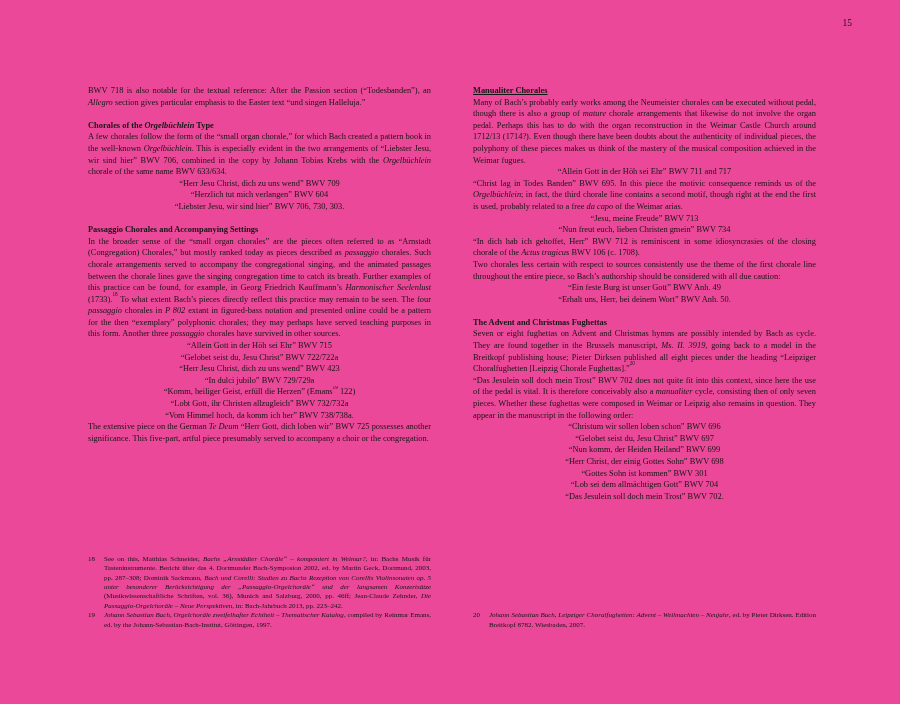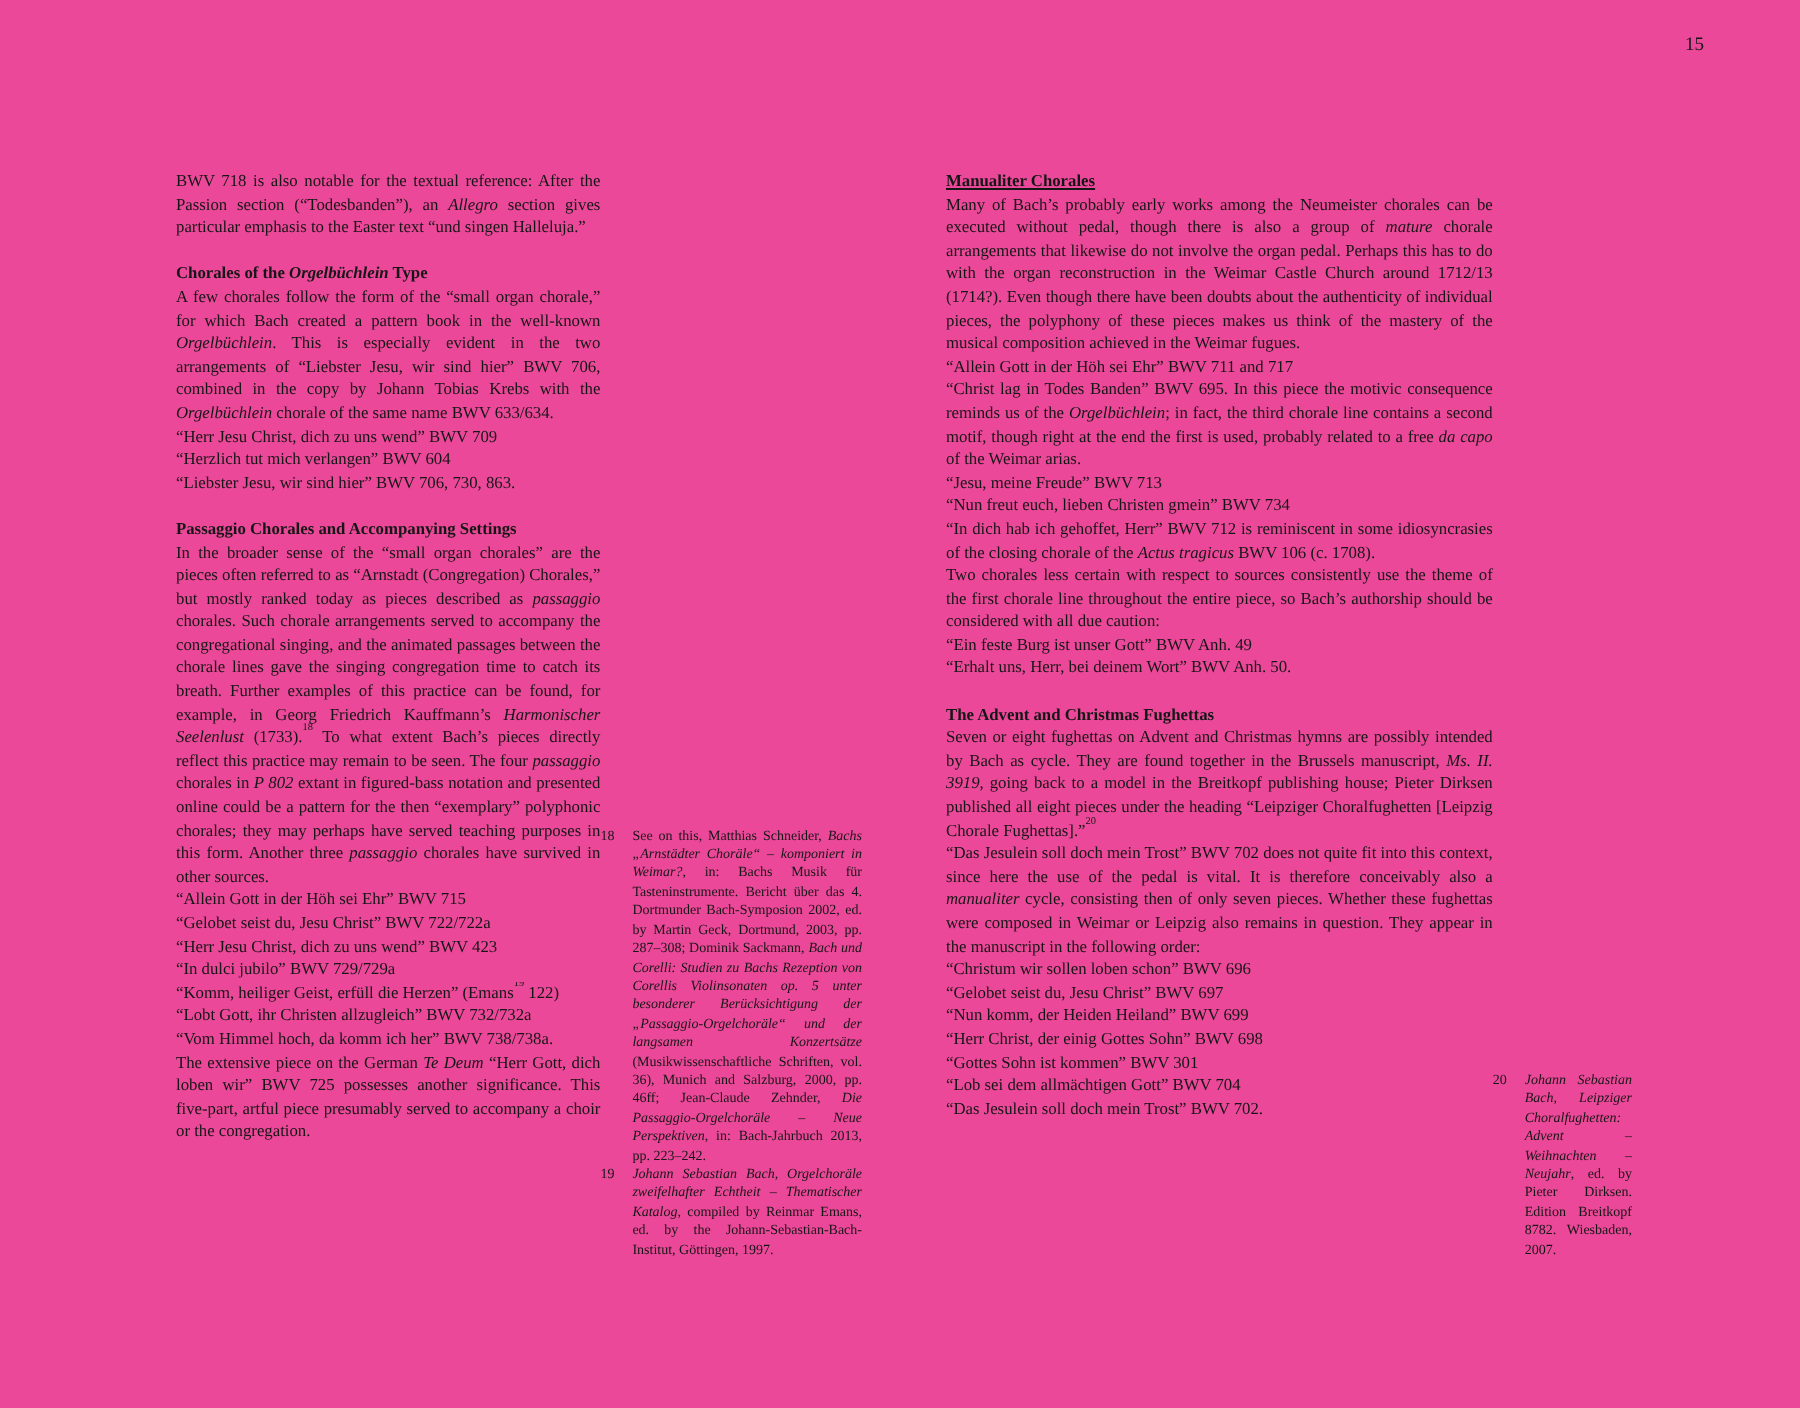--- a/index.html
+++ b/index.html
@@ -16,28 +16,28 @@
   .page-number {
     position: absolute; top: 17px; right: 48px;
     font-size: 9.5px; line-height: 12px;
   }
   .content {
     position: absolute; left: 88px; top: 85px;
     width: 728px; height: 545px;
     display: flex; gap: 42px;
   }
   .column {
-    width: 343px; display: flex; flex-direction: row;
+    width: 343px; display: flex; flex-direction: column;
     font-size: 8.4px; line-height: 11.6px;
   }
   .blk { margin: 0; }
   .blk.para { text-align: justify; hyphens: auto; }
   .blk.heading { font-weight: bold; margin-top: 11.6px; }
   .blk.heading:first-child { margin-top: 0; text-decoration: underline; }
-  .blk.line { text-align: left; white-space: nowrap; overflow: hidden; }
+  .blk.line { text-align: center; white-space: nowrap; overflow: hidden; }
   .fnotes {
     margin-top: auto;
     font-size: 7px; line-height: 9.4px;
   }
   .footnote { position: relative; padding-left: 16px; text-align: justify; hyphens: auto; }
   .fn-num { position: absolute; left: 0; top: 0; }
   sup { font-size: 0.62em; line-height: 0; position: relative; top: -0.38em; }
   i { font-style: italic; }
 </style>
 </head>
@@ -46,21 +46,21 @@
 <div class="page">
   <div class="page-number">15</div>
   <div class="content">
     <div class="column">
       <div>
           <div class="blk para">BWV 718 is also notable for the textual reference: After the Passion section (“Todesbanden”), an <i>Allegro</i> section gives particular emphasis to the Easter text “und singen Halleluja.”</div>
           <div class="blk heading">Chorales of the <i>Orgelbüchlein</i> Type</div>
           <div class="blk para">A few chorales follow the form of the “small organ chorale,” for which Bach created a pattern book in the well-known <i>Orgelbüchlein</i>. This is especially evident in the two arrangements of “Liebster Jesu, wir sind hier” BWV 706, combined in the copy by Johann Tobias Krebs with the <i>Orgelbüchlein</i> chorale of the same name BWV 633/634.</div>
           <div class="blk line">“Herr Jesu Christ, dich zu uns wend” BWV 709</div>
           <div class="blk line">“Herzlich tut mich verlangen” BWV 604</div>
-          <div class="blk line">“Liebster Jesu, wir sind hier” BWV 706, 730, 863.</div>
+          <div class="blk line">“Liebster Jesu, wir sind hier” BWV 706, 730, 303.</div>
           <div class="blk heading">Passaggio Chorales and Accompanying Settings</div>
           <div class="blk para">In the broader sense of the “small organ chorales” are the pieces often referred to as “Arnstadt (Congregation) Chorales,” but mostly ranked today as pieces described as <i>passaggio</i> chorales. Such chorale arrangements served to accompany the congregational singing, and the animated passages between the chorale lines gave the singing congregation time to catch its breath. Further examples of this practice can be found, for example, in Georg Friedrich Kauffmann’s <i>Harmonischer Seelenlust</i> (1733).<sup>18</sup> To what extent Bach’s pieces directly reflect this practice may remain to be seen. The four <i>passaggio</i> chorales in <i>P 802</i> extant in figured-bass notation and presented online could be a pattern for the then “exemplary” polyphonic chorales; they may perhaps have served teaching purposes in this form. Another three <i>passaggio</i> chorales have survived in other sources.</div>
           <div class="blk line">“Allein Gott in der Höh sei Ehr” BWV 715</div>
           <div class="blk line">“Gelobet seist du, Jesu Christ” BWV 722/722a</div>
           <div class="blk line">“Herr Jesu Christ, dich zu uns wend” BWV 423</div>
           <div class="blk line">“In dulci jubilo” BWV 729/729a</div>
           <div class="blk line">“Komm, heiliger Geist, erfüll die Herzen” (Emans<sup>19</sup> 122)</div>
           <div class="blk line">“Lobt Gott, ihr Christen allzugleich” BWV 732/732a</div>
           <div class="blk line">“Vom Himmel hoch, da komm ich her” BWV 738/738a.</div>
           <div class="blk para">The extensive piece on the German <i>Te Deum</i> “Herr Gott, dich loben wir” BWV 725 possesses another significance. This five-part, artful piece presumably served to accompany a choir or the congregation.</div>

